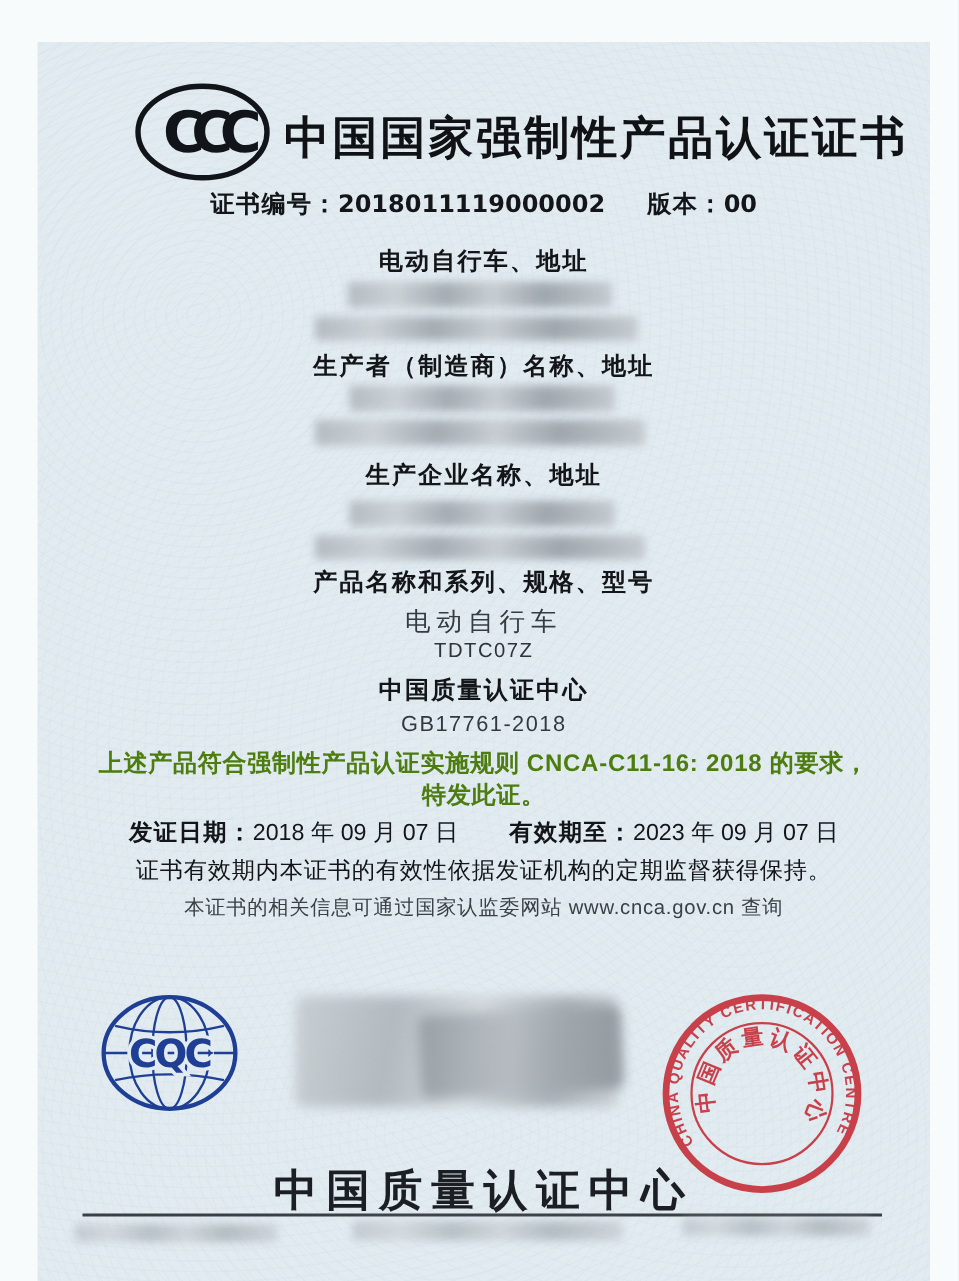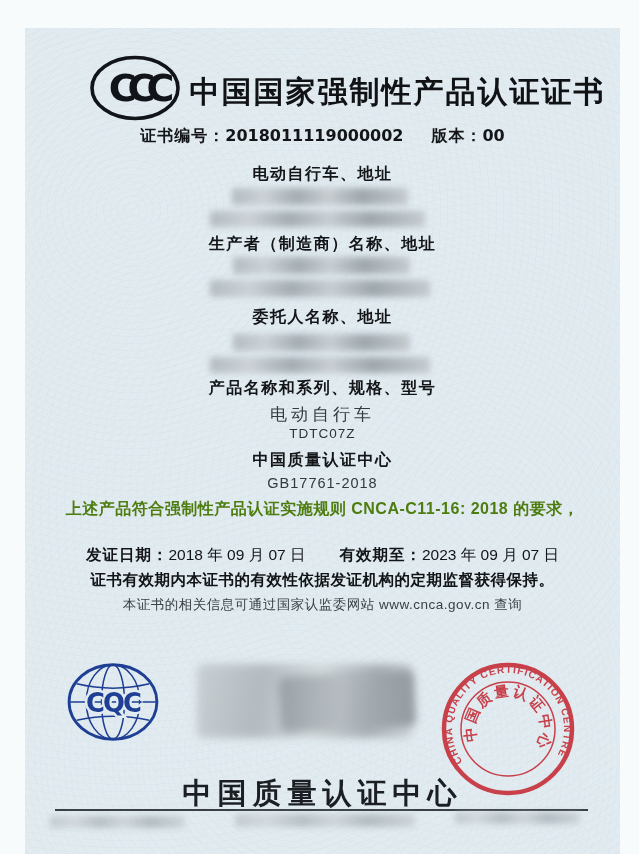--- a/index.html
+++ b/index.html
@@ -24,21 +24,21 @@
   .certline .v{font-weight:700;font-family:"DejaVu Sans",sans-serif;}
   .gap{display:inline-block;width:28px;}
   .value-cn{font-size:17px;letter-spacing:4px;color:#353b41;font-weight:500;}
   .value-model{font-size:13.5px;letter-spacing:1px;color:#2e3338;font-weight:500;}
   .value-std{font-size:14.5px;letter-spacing:1px;color:#33383d;font-weight:500;text-align:center;}
   .stmt{font-weight:bold;font-size:16px;letter-spacing:.5px;color:#4d7c0f;}
   .dates{font-size:15.5px;color:#131518;}
   .dates .b{font-weight:bold;letter-spacing:1px;}
   .dates .v{font-weight:500;}
   .dates .sp{display:inline-block;width:34px;}
-  .superv{font-weight:bold;font-size:15.5px;letter-spacing:.5px;color:#121417;}
+  .superv{font-weight:normal;font-size:15.5px;letter-spacing:.5px;color:#121417;}
   .info{font-size:13.5px;color:#3a4046;letter-spacing:.5px;}
   .orgname{font-size:29px;font-weight:600;letter-spacing:6px;color:#1b1e22;}
   .hr{position:absolute;background:#3a3f44;height:2px;}
   .sig{position:absolute;border-radius:6px;filter:blur(4px);opacity:.8;}
 </style>
 </head>
 <body>
 
 <div class="paper">
 
@@ -53,32 +53,33 @@
   </div>
 
   <div class="row lbl" style="top:136px">电动自行车、地址</div>
   <div class="blur" style="left:207px;top:160px;width:176px;height:17px"></div>
   <div class="blur" style="left:185px;top:183px;width:215px;height:16px"></div>
 
   <div class="row lbl" style="top:206px">生产者（制造商）名称、地址</div>
   <div class="blur" style="left:208px;top:229px;width:177px;height:17px"></div>
   <div class="blur" style="left:185px;top:252px;width:220px;height:17px"></div>
 
-  <div class="row lbl" style="top:279px">委托人名称、地址</div>
+  <div class="row lbl" style="top:279px">生产企业名称、地址</div>
   <div class="blur" style="left:208px;top:306px;width:177px;height:17px"></div>
   <div class="blur" style="left:185px;top:329px;width:220px;height:16px"></div>
 
   <div class="row lbl" style="top:350px">产品名称和系列、规格、型号</div>
   <div class="row value-cn" style="top:375px">电动自行车</div>
   <div class="row value-model" style="top:398px">TDTC07Z</div>
 
   <div class="row lbl" style="top:422px">中国质量认证中心</div>
   <div class="row value-std" style="top:447px">GB17761-2018</div>
 
   <div class="row stmt" style="top:471px">上述产品符合强制性产品认证实施规则 CNCA-C11-16: 2018 的要求，</div>
+  <div class="row stmt" style="top:492px">特发此证。</div>
 
   <div class="row dates" style="top:517px">
     <span class="b">发证日期：</span><span class="v">2018 年 09 月 07 日</span><span class="sp"></span><span class="b">有效期至：</span><span class="v">2023 年 09 月 07 日</span>
   </div>
 
   <div class="row superv" style="top:542px">证书有效期内本证书的有效性依据发证机构的定期监督获得保持。</div>
   <div class="row info" style="top:568px">本证书的相关信息可通过国家认监委网站 www.cnca.gov.cn 查询</div>
 
   <svg class="abs" style="left:40px;top:632px" width="96" height="84" viewBox="0 0 100 88">
     <ellipse cx="50" cy="44" rx="46" ry="39" fill="none" stroke="#1e3f94" stroke-width="3"></ellipse>

